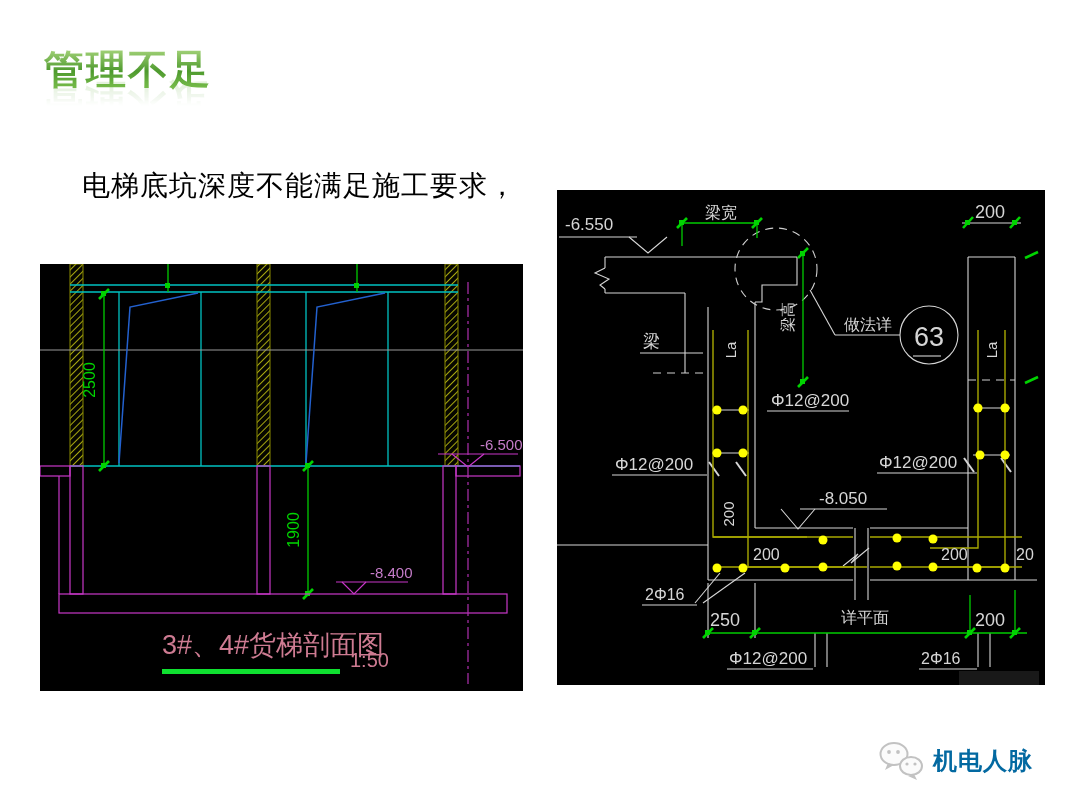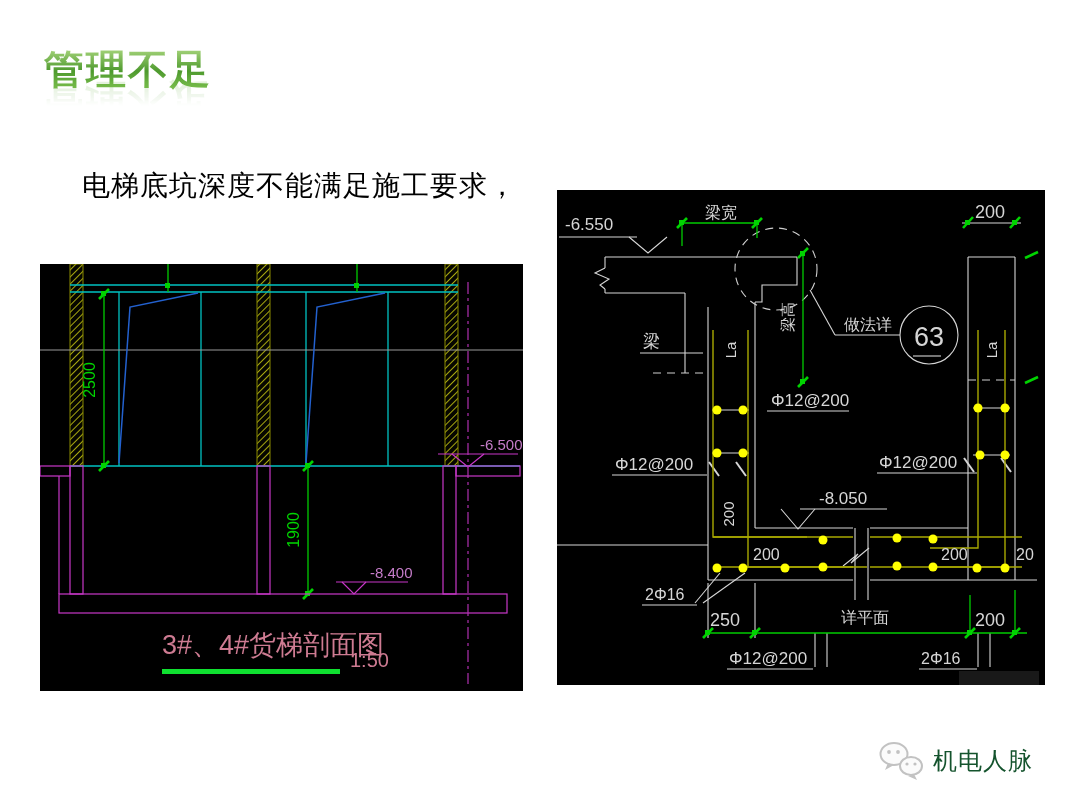--- a/index.html
+++ b/index.html
@@ -40,21 +40,21 @@
   .lc{stroke:#00c2c2;stroke-width:1.3;fill:none;}
   .lb{stroke:#2361cf;stroke-width:1.5;fill:none;}
   .lm{stroke:#c837c8;stroke-width:1.2;fill:none;}
   .lmd{stroke:#b030b0;stroke-width:1.2;fill:none;stroke-dasharray:12 4 3 4;}
   .tw{fill:#d6d6d6;}
   .tg{fill:#00d400;font-size:16px;}
   .tm{fill:#c57cc9;font-size:15px;}
   .tp{fill:#ce7b92;}
   
   .watermark{position:absolute;left:878px;top:740px;display:flex;align-items:center;gap:7px;}
-  .wm-text{font-size:24px;font-weight:400;color:#14532d;text-shadow:0 1px 1px #ffffff;letter-spacing:1px;}
+  .wm-text{font-size:24px;font-weight:700;color:#0369a1;text-shadow:0 1px 1px #ffffff;letter-spacing:1px;}
 </style>
 </head>
 <body>
 
 <div class="slide">
 
   <header class="title-wrap">
     <div class="slide-title">管理不足</div>
     <div class="slide-title reflection">管理不足</div>
   </header>

